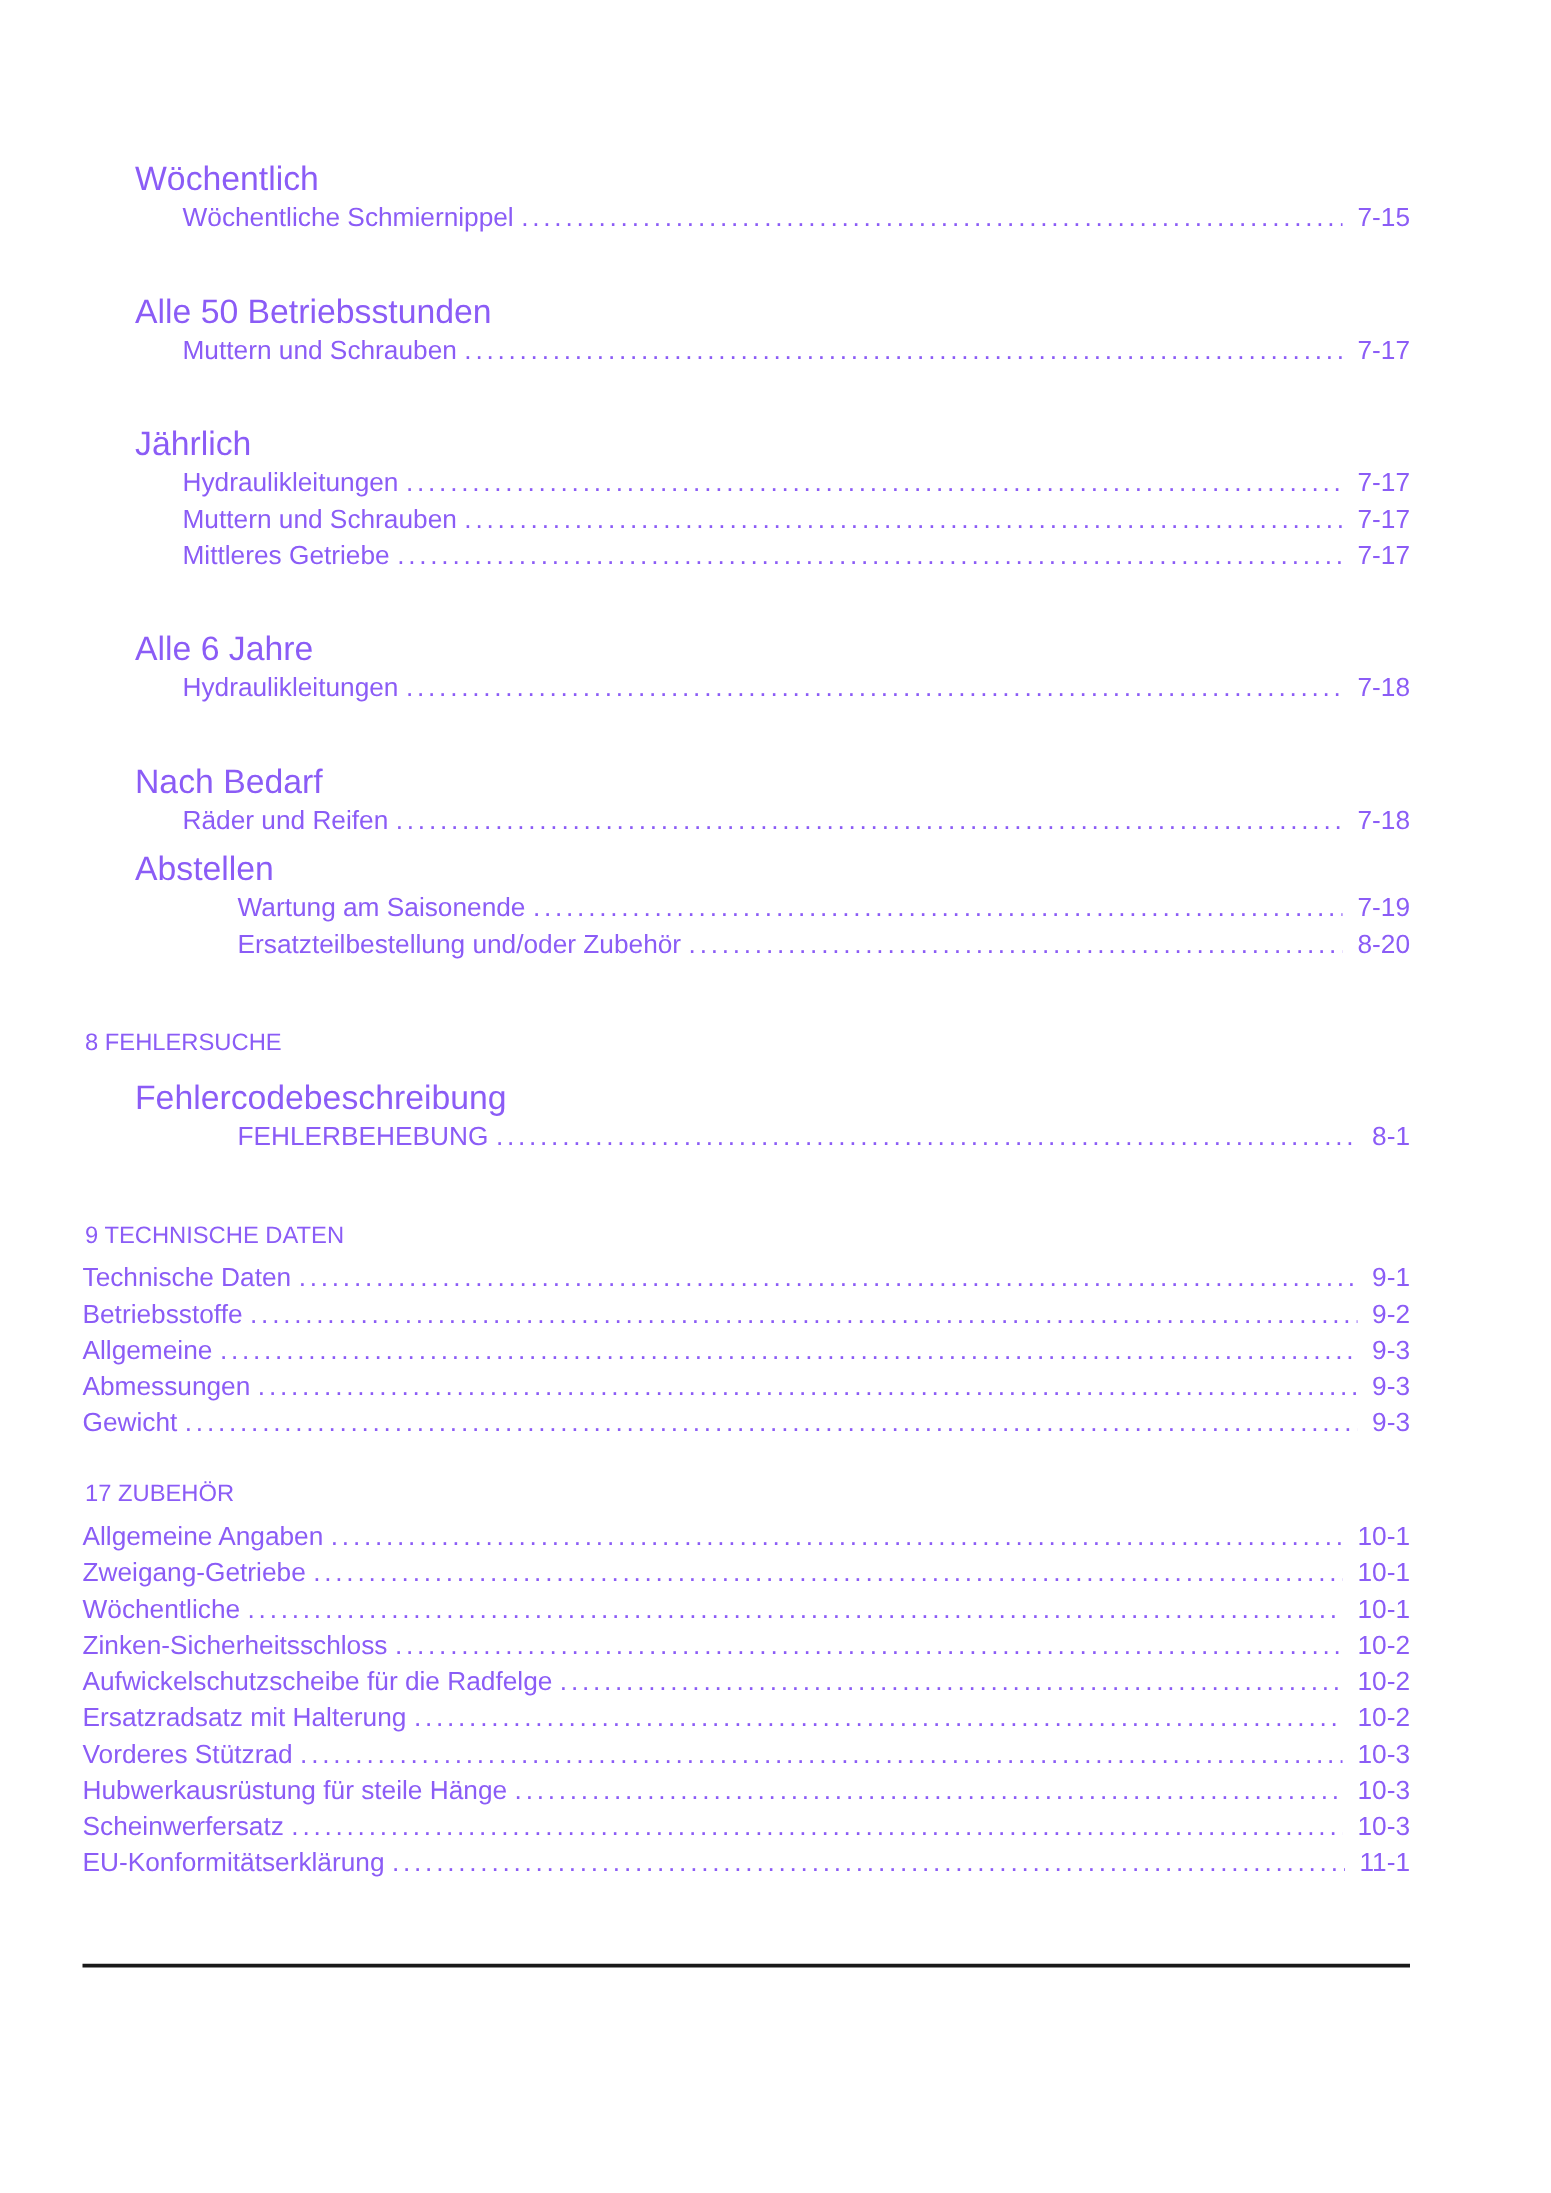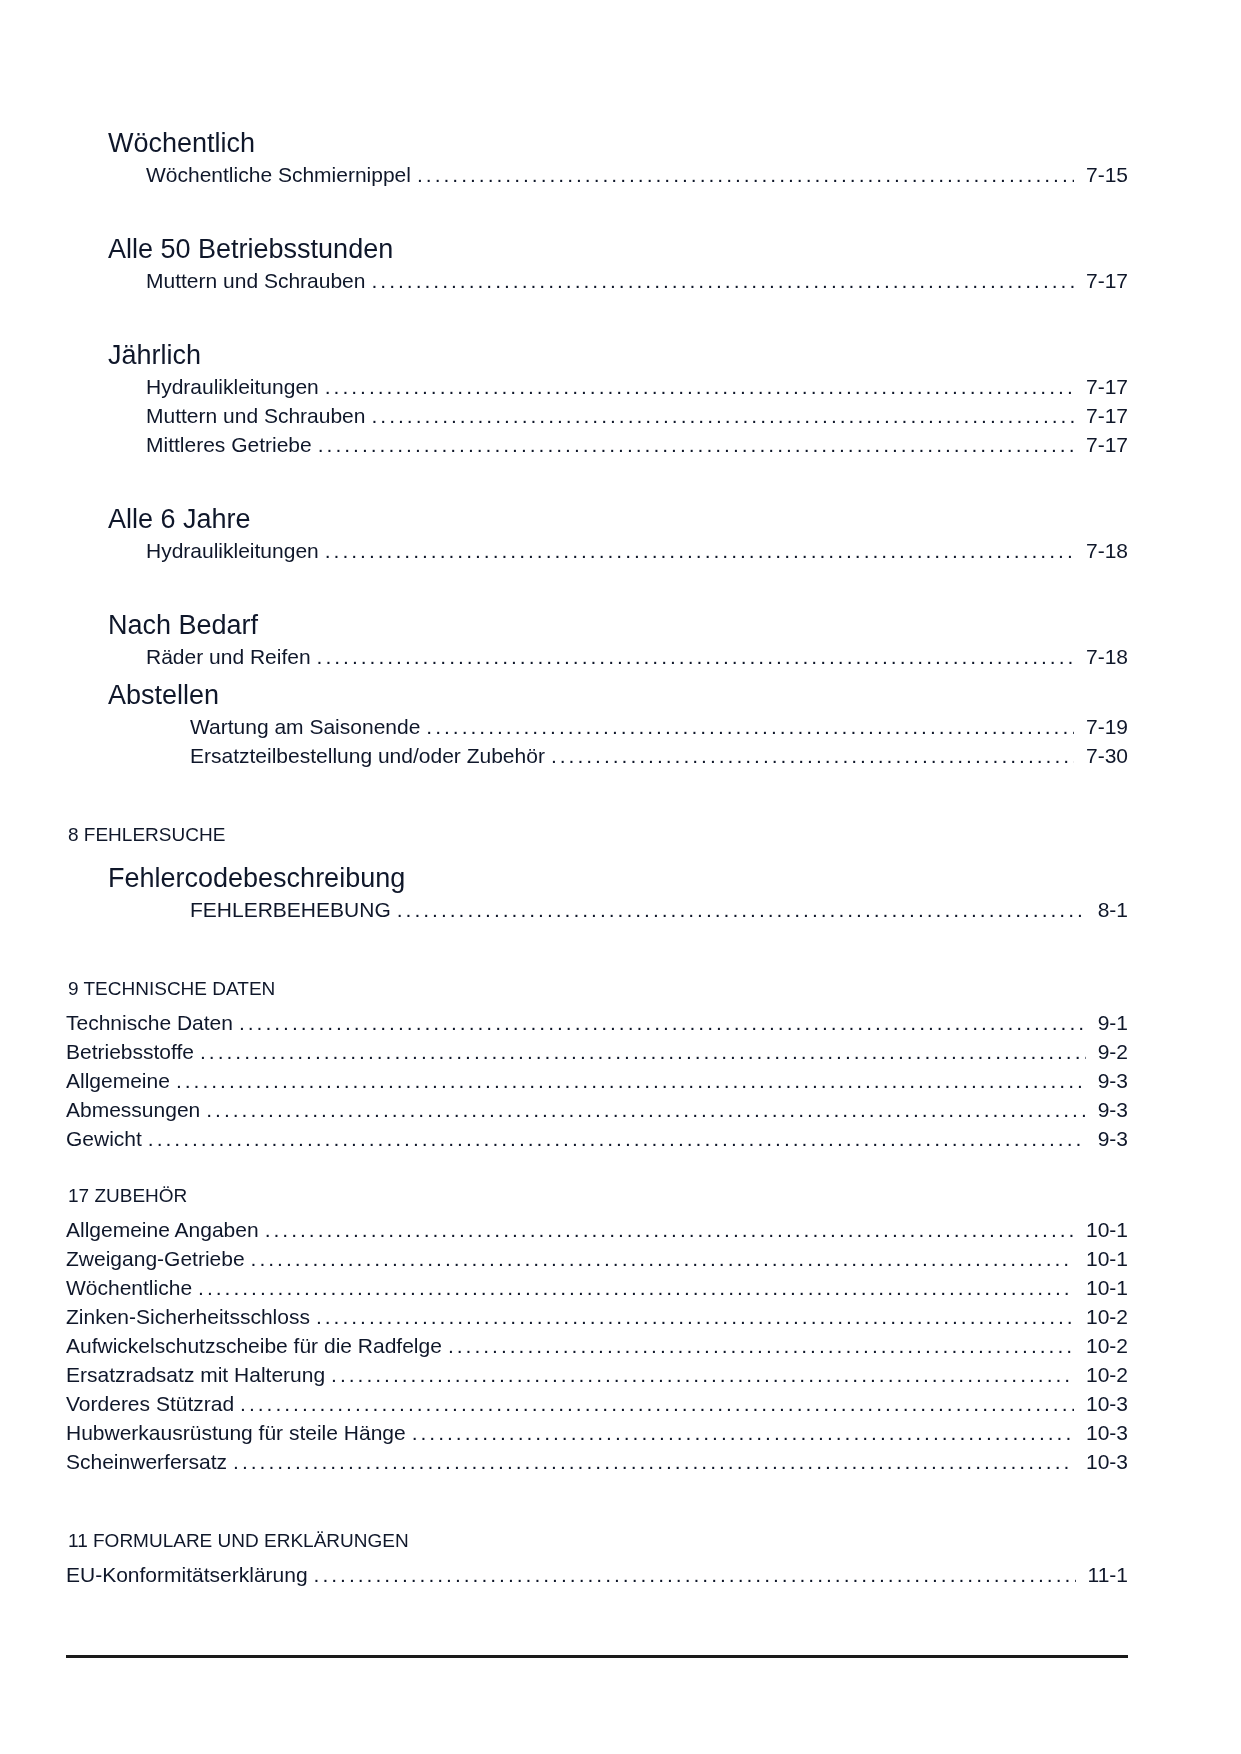--- a/index.html
+++ b/index.html
@@ -3,21 +3,21 @@
 <meta charset="utf-8">
 <title>Document page</title>
 <style>
   html, body { margin: 0; padding: 0; background: #9a9a9a; }
   .page {
     position: relative;
     width: 1241px;
     height: 1754px;
     margin: 0 auto;
     background: #ffffff;
-    color: #0f172a;
+    color: #8b5cf6;
     font-family: "Liberation Sans", "DejaVu Sans", sans-serif;
     overflow: hidden;
   }
   .toc-wrap {
     margin-left: 66px;
     width: 1062px;
     padding-top: 127px;
   }
   .toc-h1 {
     font-size: 19px;
@@ -125,21 +125,21 @@
         <div class="toc-group">
           <div class="toc-h2 attached">Abstellen</div>
           <div class="entry d2">
             <span class="label">Wartung am Saisonende</span>
             <span class="leader" aria-hidden="true">................................................................................................................................................................</span>
             <span class="page-num">7-19</span>
           </div>
           <div class="entry d2">
             <span class="label">Ersatzteilbestellung und/oder Zubehör</span>
             <span class="leader" aria-hidden="true">................................................................................................................................................................</span>
-            <span class="page-num">7-30</span>
+            <span class="page-num">8-20</span>
           </div>
         </div>
         <div class="toc-group">
           <div class="toc-h1">8 FEHLERSUCHE</div>
         </div>
         <div class="toc-group">
           <div class="toc-h2 attached">Fehlercodebeschreibung</div>
           <div class="entry d2">
             <span class="label">FEHLERBEHEBUNG</span>
             <span class="leader" aria-hidden="true">................................................................................................................................................................</span>
@@ -216,21 +216,20 @@
             <span class="leader" aria-hidden="true">................................................................................................................................................................</span>
             <span class="page-num">10-3</span>
           </div>
           <div class="entry d0">
             <span class="label">Scheinwerfersatz</span>
             <span class="leader" aria-hidden="true">................................................................................................................................................................</span>
             <span class="page-num">10-3</span>
           </div>
         </div>
         <div class="toc-group">
-          <div class="toc-h1">11 FORMULARE UND ERKLÄRUNGEN</div>
           <div class="entry d0">
             <span class="label">EU-Konformitätserklärung</span>
             <span class="leader" aria-hidden="true">................................................................................................................................................................</span>
             <span class="page-num">11-1</span>
           </div>
         </div>
       </div>
     <div class="footer-rule"></div>
   </div>
 </div>

